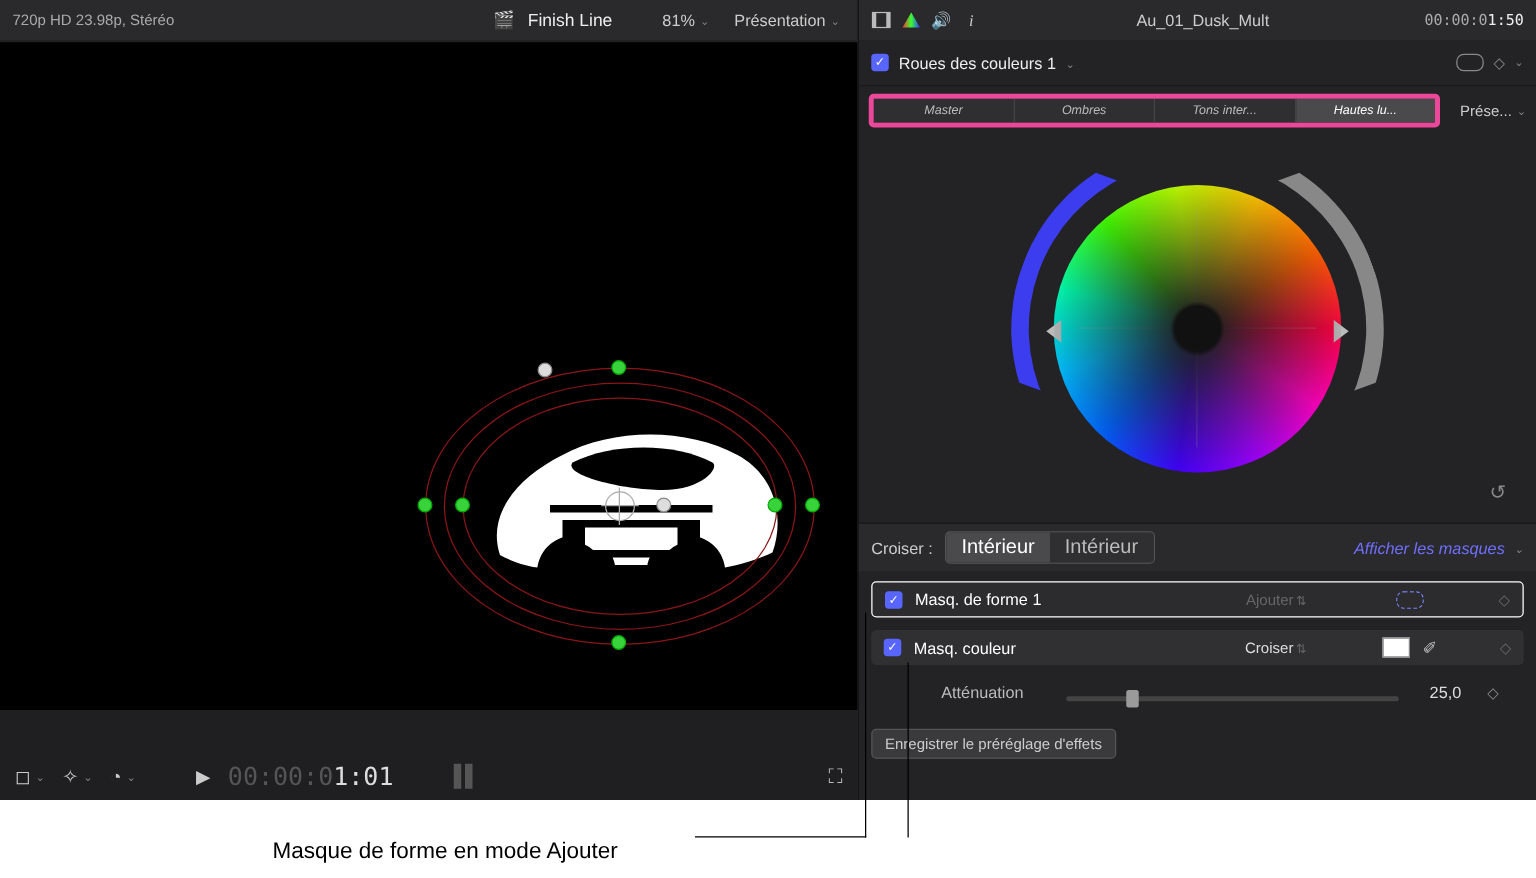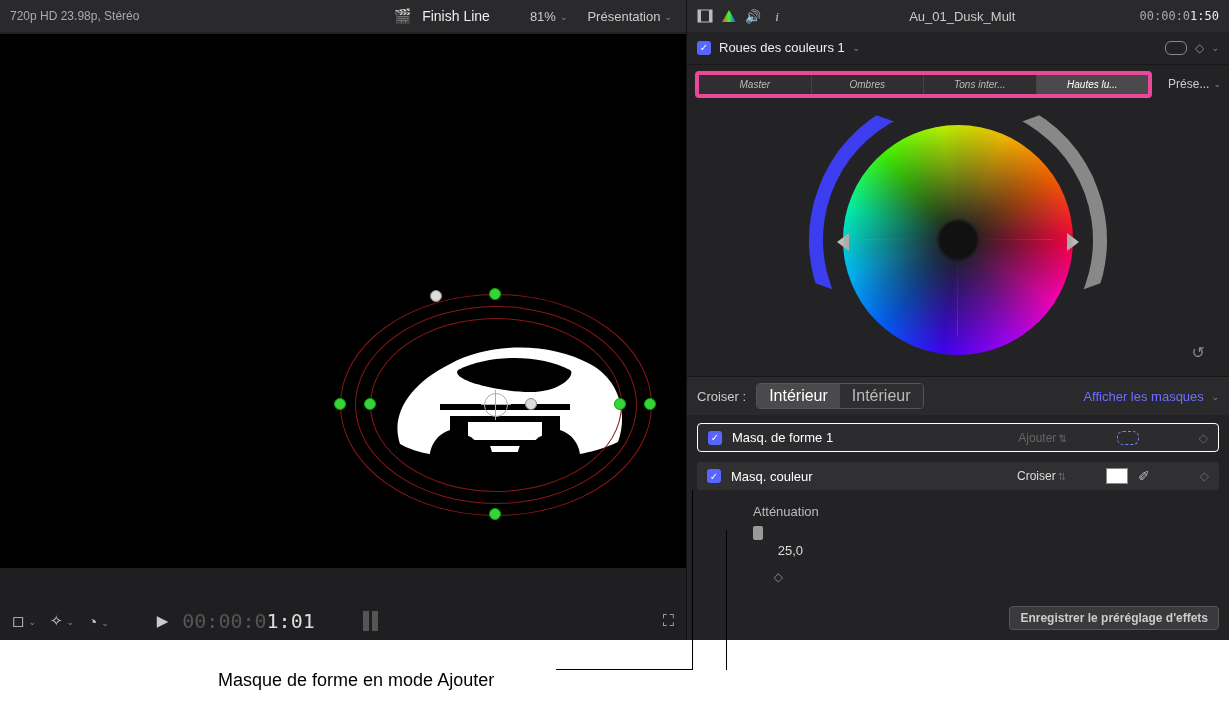--- a/index.html
+++ b/index.html
@@ -75,41 +75,41 @@
   .cwheel .cross::before,.cwheel .cross::after{content:"";position:absolute;background:rgba(200,200,200,0.25);}
   .cwheel .cross::before{left:114px;top:20px;width:1px;height:190px;}
   .cwheel .cross::after{top:114px;left:20px;height:1px;width:190px;}
   .reset-ic{position:absolute;right:24px;bottom:14px;color:#888;font-size:16px;}
 
   .mask-header{display:flex;align-items:center;padding:6px 10px;gap:10px;background:#2a2a2c;border-top:1px solid #151515;}
   .mask-header .lbl{color:#ccc;}
   .segsm{display:flex;border:1px solid #555;border-radius:4px;overflow:hidden;font-size:16px;}
   .segsm div{padding:3px 12px;background:#2f2f31;color:#bbb;}
   .segsm div.sel{background:#4a4a4c;color:#fff;}
-  .afflnk{margin-left:auto;color:#6f6fff;}
+  .afflnk{margin-left:auto;color:#6f6fff;font-style:italic;}
 
   .masks-list{padding:8px 10px;display:flex;flex-direction:column;gap:10px;position:relative;}
   .mrow{display:flex;align-items:center;gap:10px;background:#303032;border-radius:4px;padding:6px 10px;}
   .mrow.sel{border:1px solid #fff;background:#2c2c2e;}
   .mrow .nm{color:#ffffff;min-width:140px;}
-  .mrow .mode{color:#888;font-size:12px;min-width:70px;text-align:right;}
+  .mrow .mode{color:#888;font-size:12px;min-width:70px;}
   .mrow .mode .ud{font-size:10px;margin-left:2px;color:#666;}
   .mrow .sp{flex:1;}
   .shape-ic{width:20px;height:12px;border-radius:6px;border:1px dashed #7a84ff;display:inline-block;}
   .swatch{width:20px;height:14px;border:1px solid #888;background:#fff;display:inline-block;}
   .eyedrop{color:#bbb;font-size:14px;}
   .mrow .kf{font-size:12px;color:#666;}
 
-  .att-row{display:flex;align-items:flex-start;gap:12px;padding:4px 20px 4px 56px;flex-direction:column;}
+  .att-row{display:flex;align-items:flex-end;padding:4px 20px 4px 56px;}
   .att-row .lbl{color:#bbb;width:100px;}
   .slider{flex:1;height:4px;background:#444;border-radius:2px;position:relative;}
   .slider .thumb{position:absolute;width:10px;height:14px;background:#9a9a9a;border-radius:2px;top:-5px;left:18%;}
   .att-row .val{width:50px;text-align:right;color:#ddd;}
 
-  .save-row{padding:10px;text-align:right;font-weight:bold;}
+  .save-row{padding:10px;}
   .save-btn{background:#3a3a3c;border:1px solid #555;border-radius:4px;padding:4px 10px;color:#ccc;font-size:12px;display:inline-block;}
 
   
   .callouts{position:absolute;left:0;top:640px;width:977px;height:62px;}
   .clabel{position:absolute;font-size:18px;color:#000;}
   .cl1{left:218px;top:30px;}
   .cl2{left:740px;top:30px;}
   .cline{position:absolute;width:1px;background:#000;}
   .ln1{left:692px;top:-150px;height:180px;}
   .ln1b{position:absolute;left:556px;top:29px;width:137px;height:1px;background:#000;}

